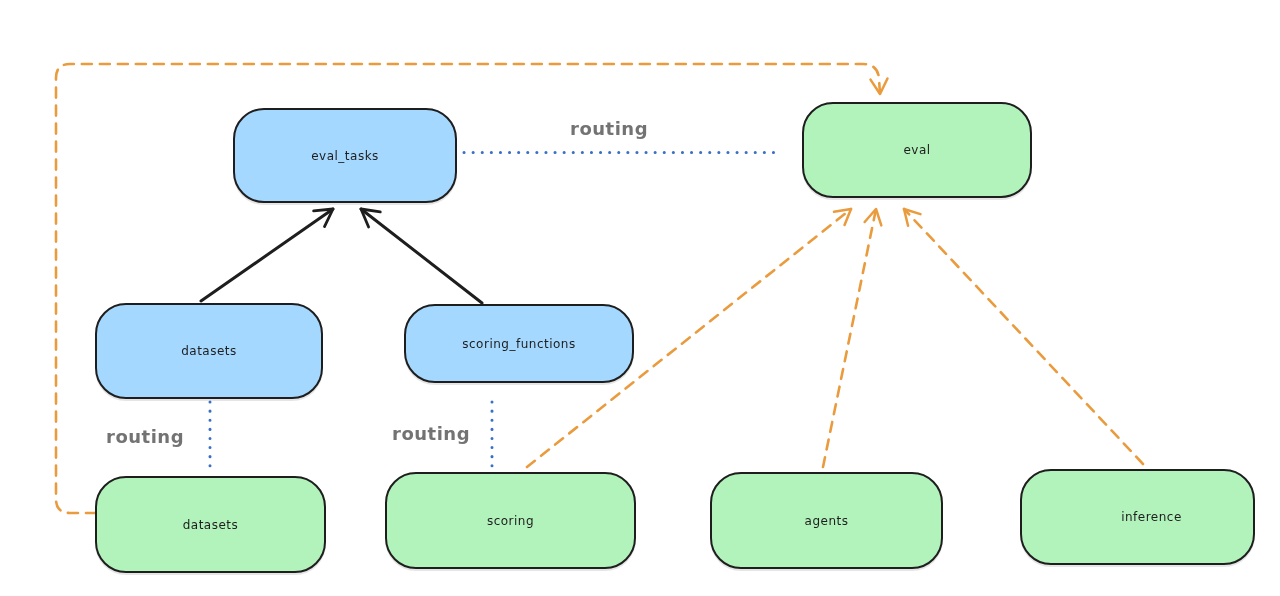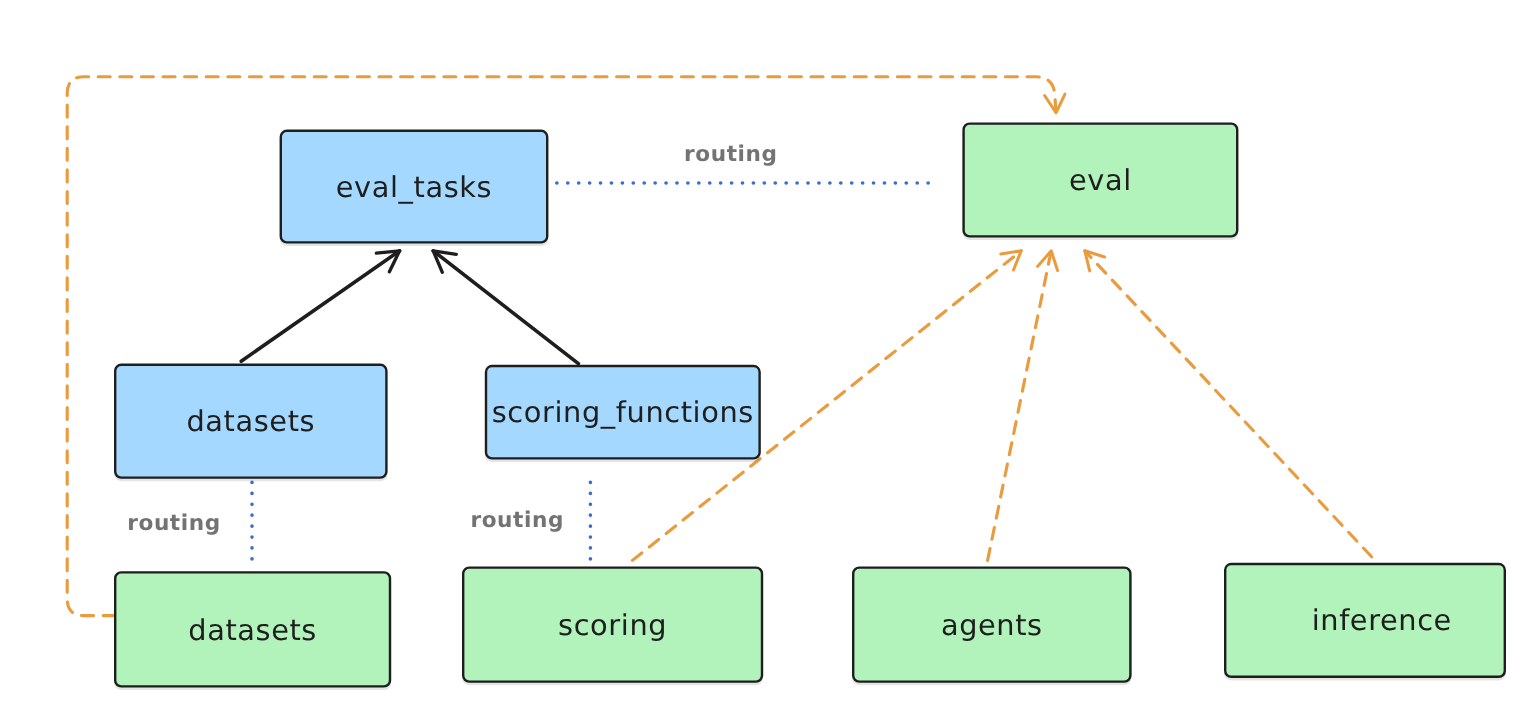--- a/index.html
+++ b/index.html
@@ -19,26 +19,26 @@
     position: absolute;
     left: 0;
     top: 0;
     width: 1280px;
     height: 596px;
   }
   .node {
     position: absolute;
     box-sizing: border-box;
     border: 2.6px solid #1e1e1e;
-    border-radius: 6px;
+    border-radius: 31px;
     display: flex;
     align-items: center;
     justify-content: center;
     color: #1e1e1e;
-    font-size: 24px;
+    font-size: 12px;
     letter-spacing: 0.5px;
     box-shadow: 0 2px 0 rgba(110,110,110,0.18);
   }
   .node--blue  { background: #a5d8ff; }
   .node--green { background: #b2f2bb; }
   .node-label { pointer-events: none; }
   .edge-label {
     position: absolute;
     color: #737373;
     font-size: 18px;

